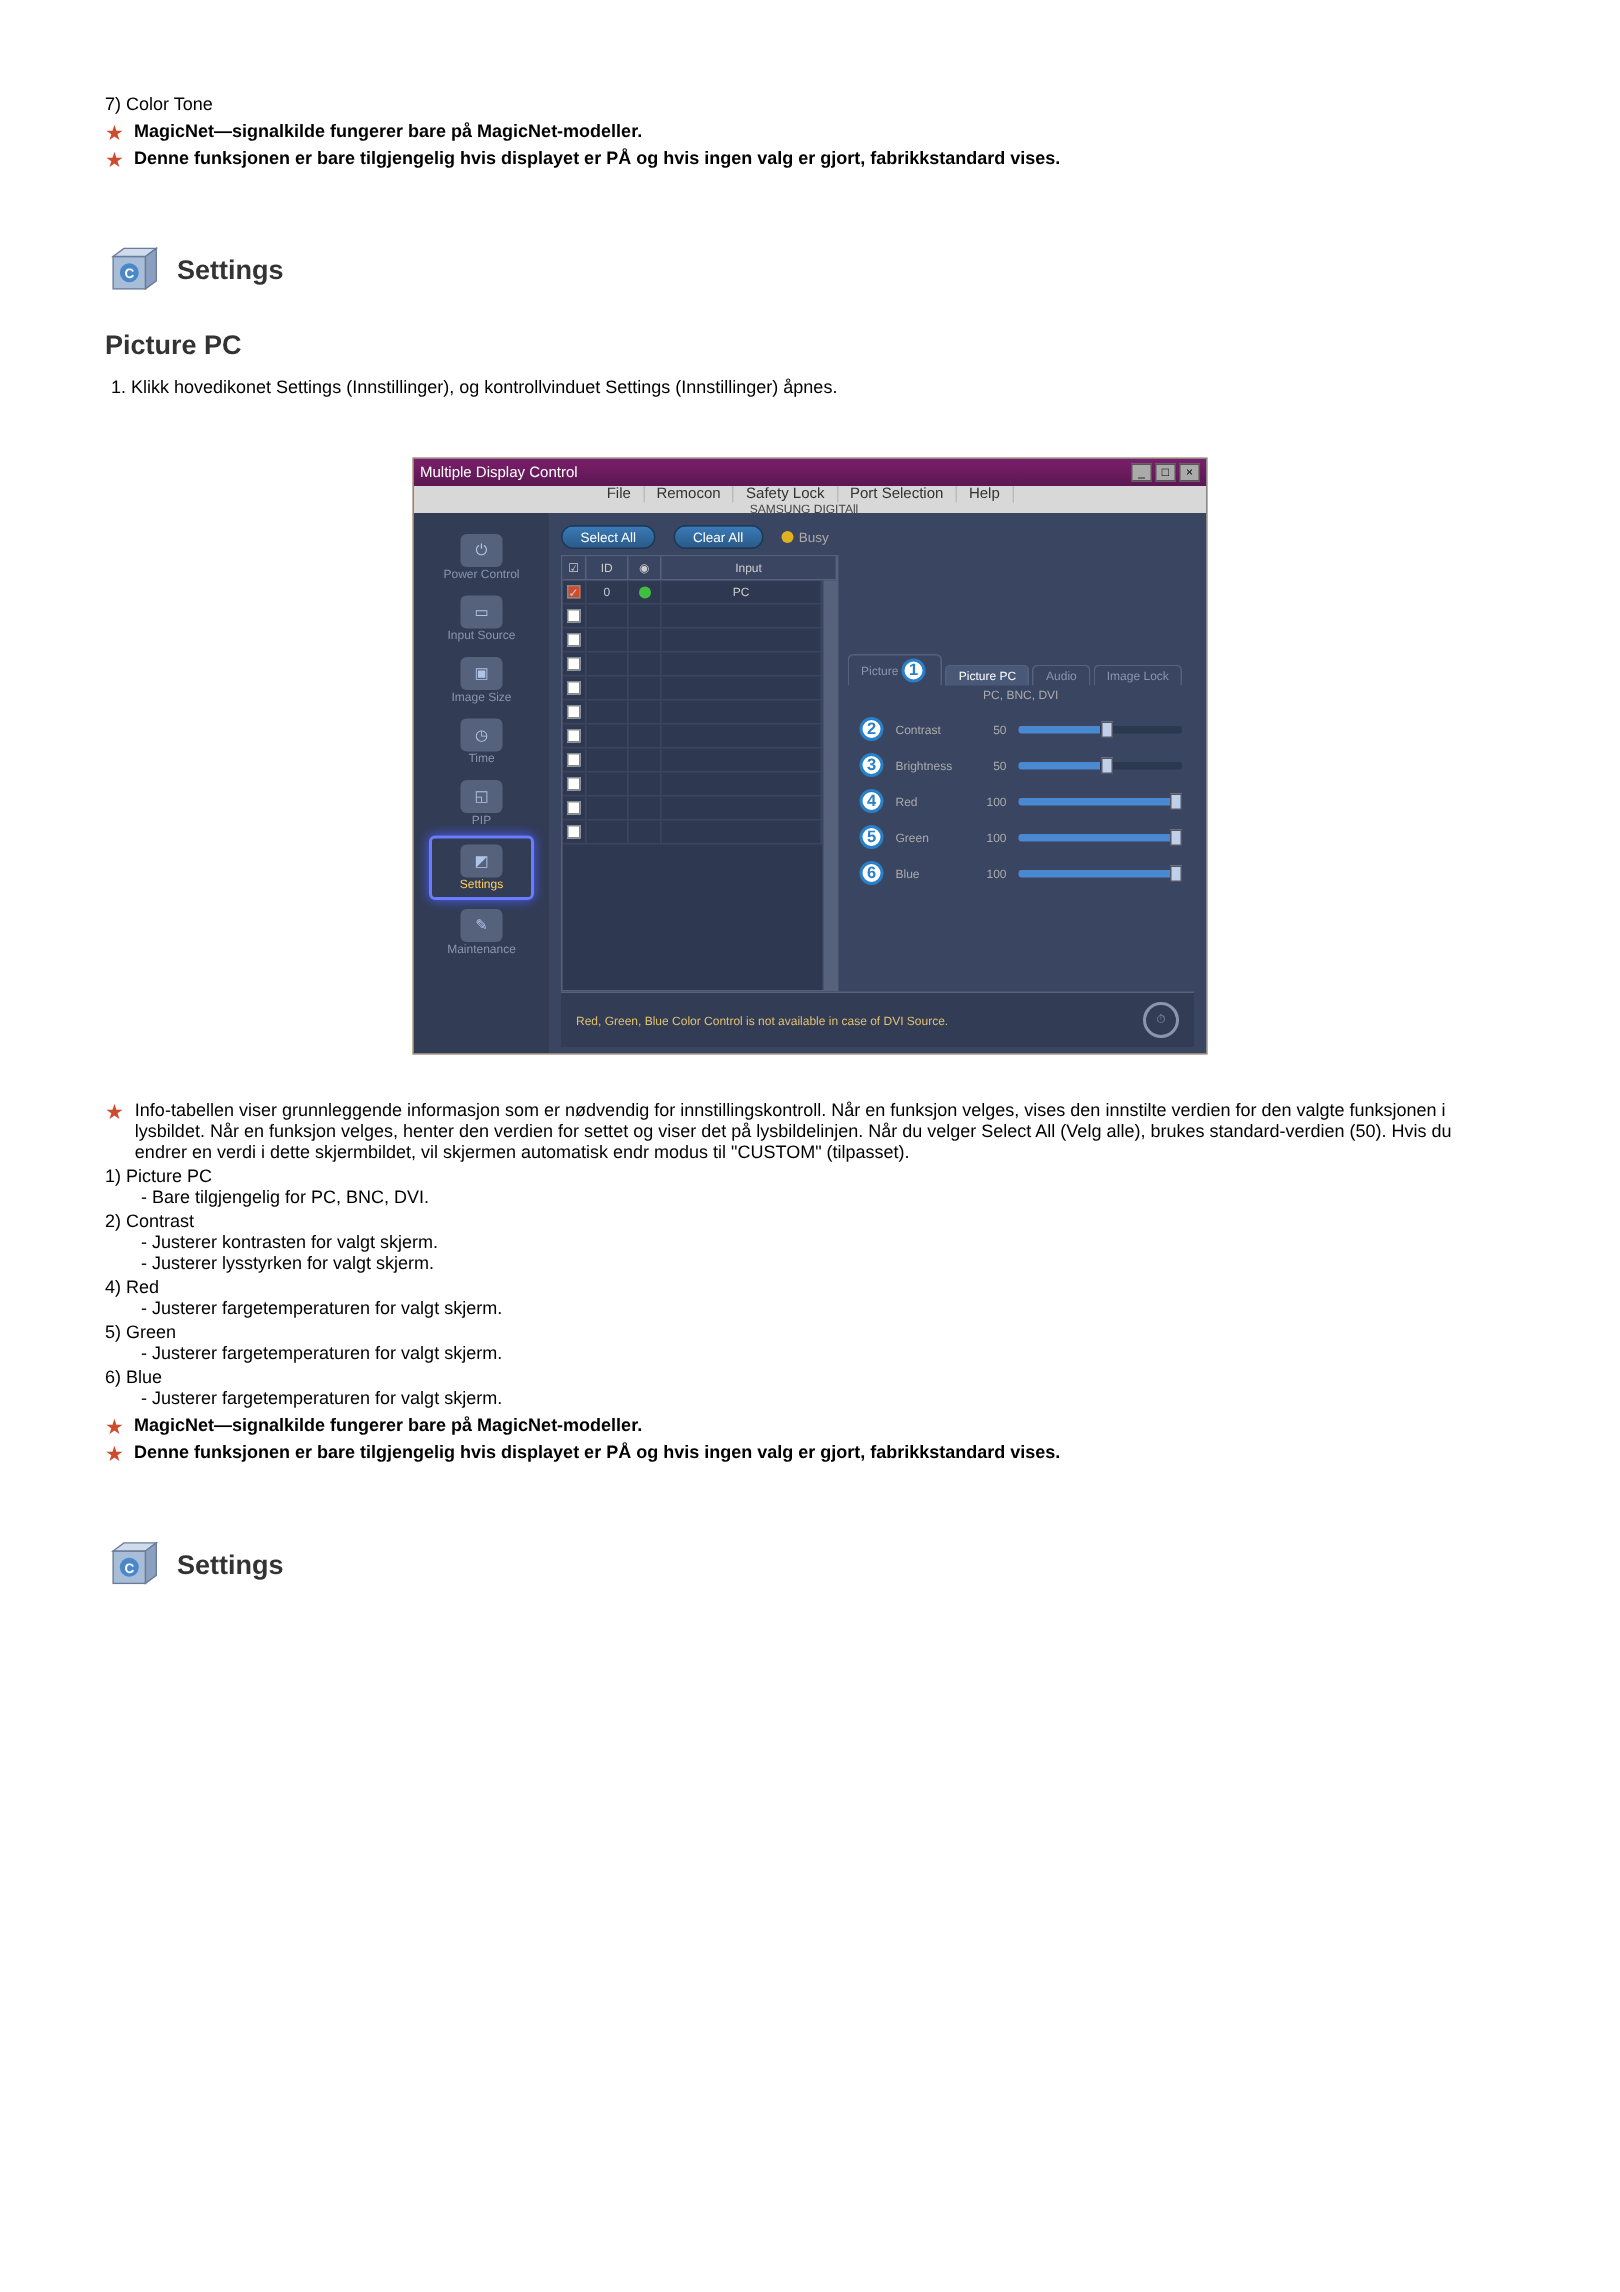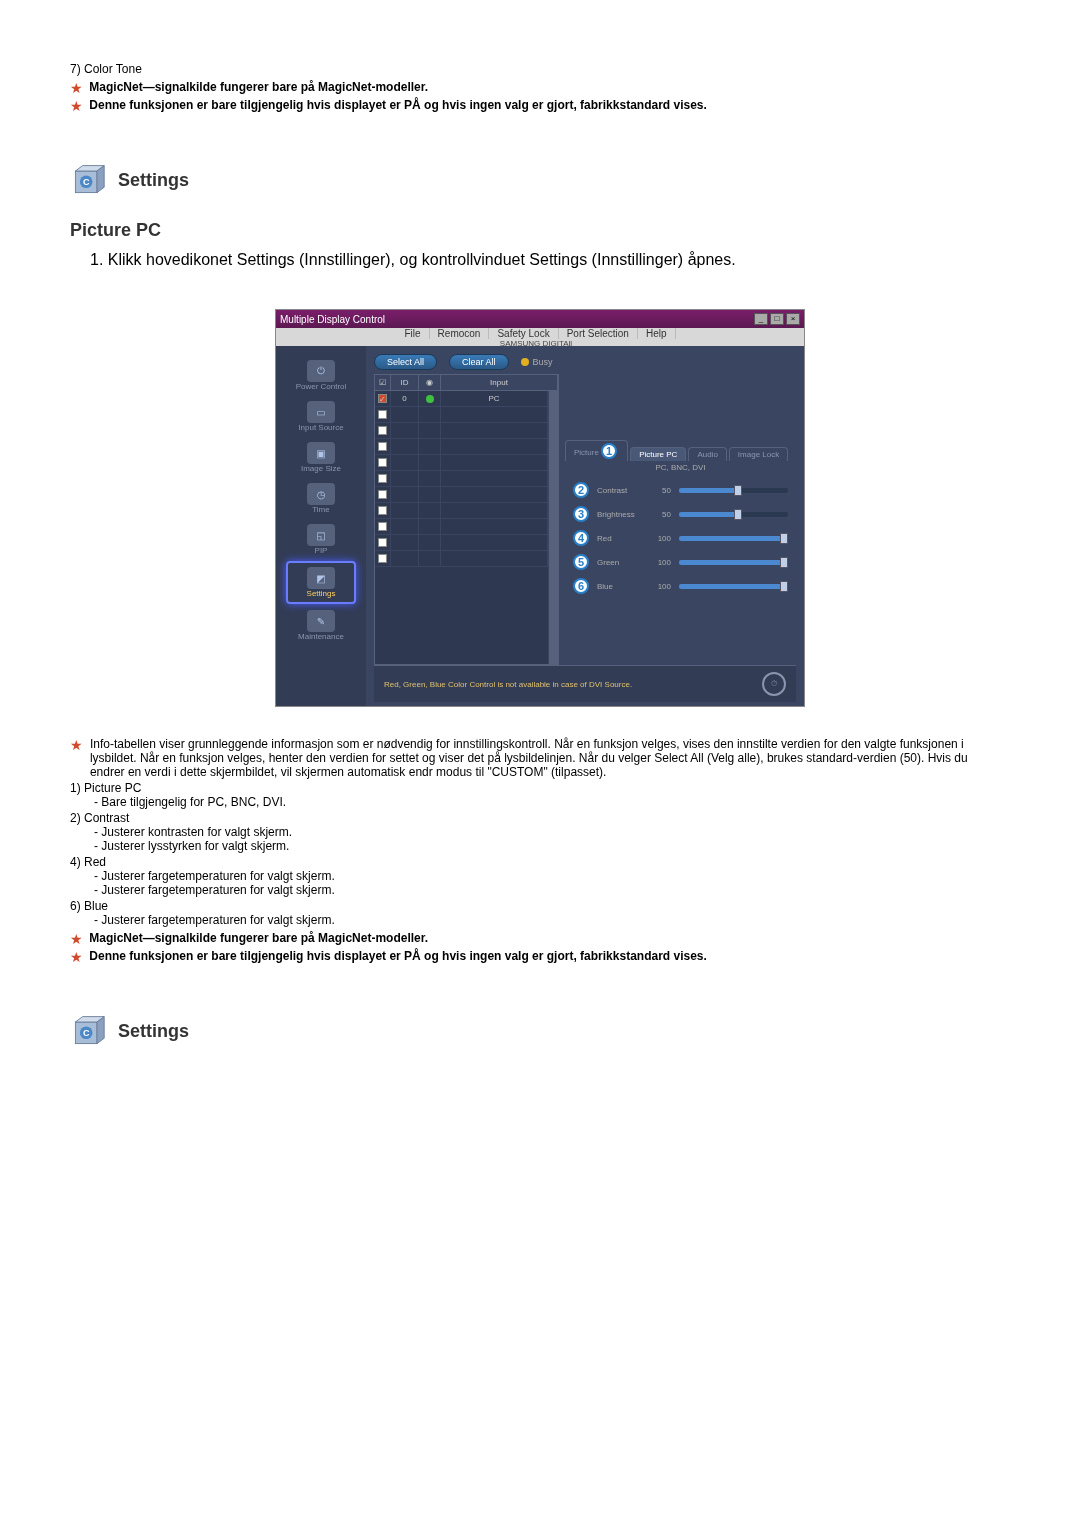--- a/index.html
+++ b/index.html
@@ -29,21 +29,21 @@
     align-items: center;
     gap: 12px;
     margin-top: 50px;
     margin-bottom: 22px;
   }
   .settings-icon {
     width: 36px; height: 36px;
   }
   .h2 { font-size: 18px; font-weight: bold; color: #333; }
   .h3 { font-size: 18px; font-weight: bold; color: #333; margin-bottom: 10px; }
-  .ol-intro { margin-left: 20px; font-size: 16px; }
+  .ol-intro { margin-left: 4px; font-size: 12px; }
   .screenshot-wrap {
     margin: 40px auto 30px auto;
     width: 530px;
     background: #fdba74;
     border: 1px solid #888;
   }
   .titlebar {
     background: linear-gradient(#7a1e6a, #5b1852);
     color: #fff;
     font-size: 10px;
@@ -439,20 +439,21 @@
     <span class="star">★</span>
     <span class="bullet-para">Info-tabellen viser grunnleggende informasjon som er nødvendig for innstillingskontroll. Når en funksjon velges, vises den innstilte verdien for den valgte funksjonen i lysbildet. Når en funksjon velges, henter den verdien for settet og viser det på lysbildelinjen. Når du velger Select All (Velg alle), brukes standard-verdien (50). Hvis du endrer en verdi i dette skjermbildet, vil skjermen automatisk endr modus til "CUSTOM" (tilpasset).</span>
   </div>
   <div class="num-line">1)  Picture PC</div>
   <div class="sub-line">- Bare tilgjengelig for PC, BNC, DVI.</div>
   <div class="num-line">2)  Contrast</div>
   <div class="sub-line">- Justerer kontrasten for valgt skjerm.</div>
   <div class="sub-line">- Justerer lysstyrken for valgt skjerm.</div>
   <div class="num-line">4)  Red</div>
   <div class="sub-line">- Justerer fargetemperaturen for valgt skjerm.</div>
+  <div class="num-line">5)  Green</div>
   <div class="sub-line">- Justerer fargetemperaturen for valgt skjerm.</div>
   <div class="num-line">6)  Blue</div>
   <div class="sub-line">- Justerer fargetemperaturen for valgt skjerm.</div>
   <div class="star-line">
     <span class="star">★</span>
     <span class="bold">MagicNet—signalkilde fungerer bare på MagicNet-modeller.</span>
   </div>
   <div class="star-line">
     <span class="star">★</span>
     <span class="bold">Denne funksjonen er bare tilgjengelig hvis displayet er PÅ og hvis ingen valg er gjort, fabrikkstandard vises.</span>

